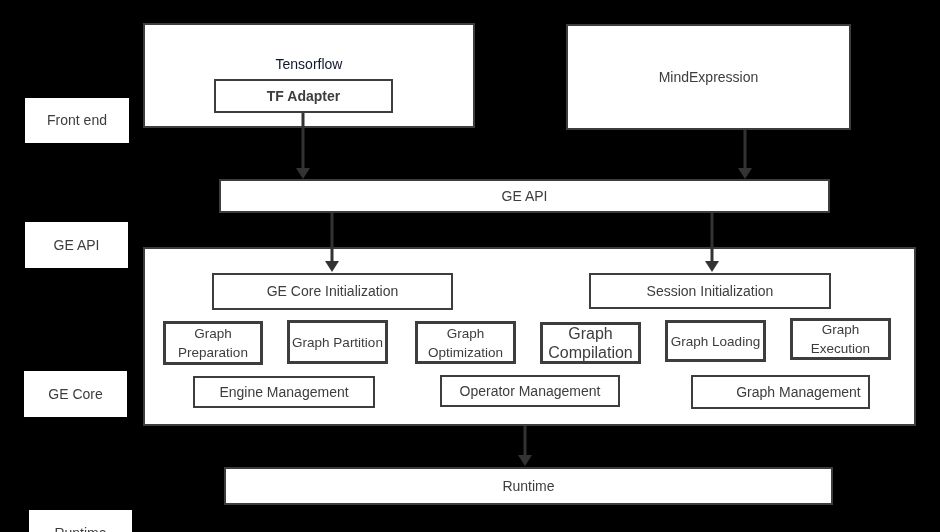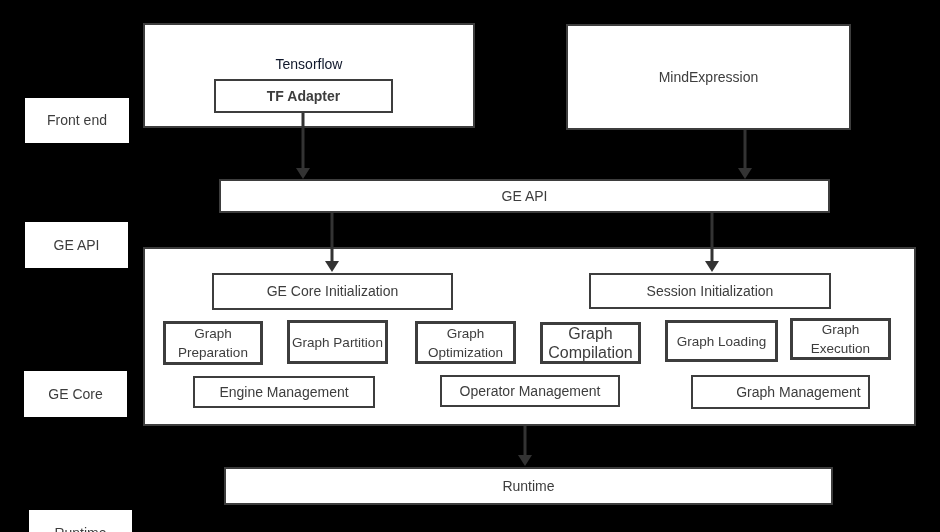--- a/index.html
+++ b/index.html
@@ -79,21 +79,21 @@
 
   <div class="box bordered layer2" style="left:143px;top:247px;width:773px;height:179px;"></div>
 
   <div class="box bordered layer3" style="left:212px;top:273px;width:241px;height:37px;">GE Core Initialization</div>
   <div class="box bordered layer3" style="left:589px;top:273px;width:242px;height:36px;">Session Initialization</div>
 
   <div class="box thick layer3" style="left:163px;top:321px;width:100px;height:44px;font-size:13.5px;">Graph Preparation</div>
   <div class="box thick layer3" style="left:287px;top:320px;width:101px;height:44px;font-size:13.5px;">Graph Partition</div>
   <div class="box thick layer3" style="left:415px;top:321px;width:101px;height:43px;font-size:13.5px;">Graph Optimization</div>
   <div class="box thick layer3" style="left:540px;top:322px;width:101px;height:42px;font-size:16px;">Graph Compilation</div>
-  <div class="box thick layer3" style="left:665px;top:320px;width:113px;height:42px;font-size:13.5px;">Graph Loading</div>
+  <div class="box thick layer3" style="left:665px;top:320px;width:101px;height:42px;font-size:13.5px;">Graph Loading</div>
   <div class="box thick layer3" style="left:790px;top:318px;width:101px;height:42px;font-size:13.5px;">Graph Execution</div>
 
   <div class="box bordered layer3" style="left:193px;top:376px;width:182px;height:32px;">Engine Management</div>
   <div class="box bordered layer3" style="left:440px;top:375px;width:180px;height:32px;">Operator Management</div>
   <div class="box bordered layer3" style="left:691px;top:375px;width:179px;height:34px;padding-left:36px;">Graph Management</div>
 
   <div class="box bordered layer2" style="left:224px;top:467px;width:609px;height:38px;">Runtime</div>
 
   <div class="arrow" style="left:296px;top:113px;width:14px;height:66px;">
     <div class="shaft" style="height:55px;"></div>

